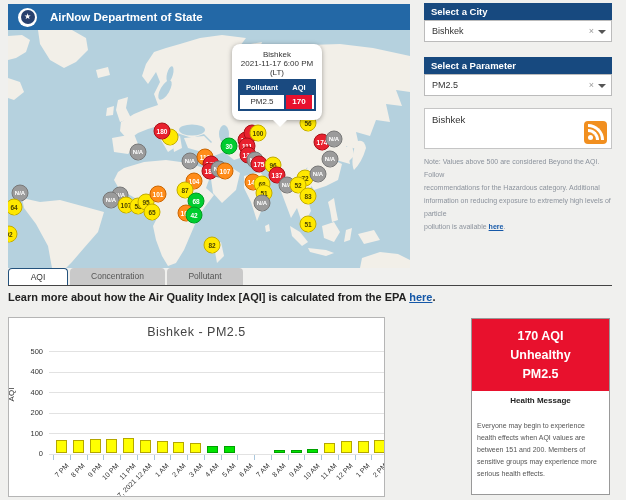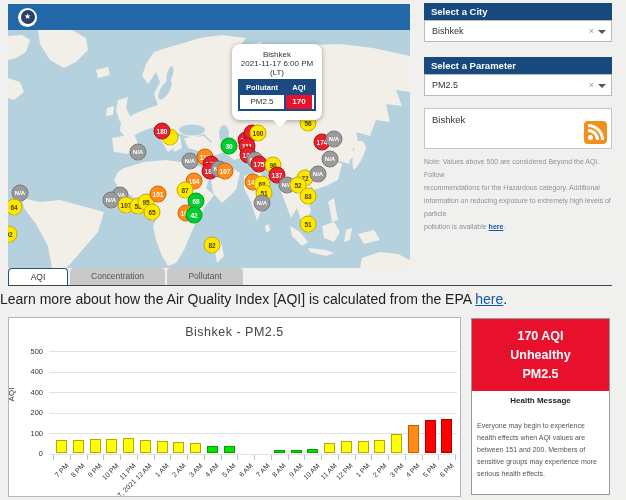--- a/index.html
+++ b/index.html
@@ -46,24 +46,24 @@
   #note span{display:block;}
   #note .inline{display:inline;}
   #note a{color:#1558a8;font-weight:bold;}
   
   #tabs{position:absolute;left:8px;top:268px;height:18px;}
   .tab{position:absolute;top:0;height:17px;line-height:17px;text-align:center;font-size:8.5px;border-radius:4px 4px 0 0;box-sizing:border-box;}
   #tab0{left:0;width:60px;background:#fff;border:1px solid #24527c;border-bottom:none;color:#333;z-index:2;}
   #tab1{left:62px;width:95px;background:#c9c9c9;color:#555;}
   #tab2{left:159px;width:76px;background:#c9c9c9;color:#555;}
   #tabline{position:absolute;left:8px;top:285px;width:604px;height:1px;background:#444;}
-  #learn{position:absolute;left:0;top:291px;font-size:14px;color:#222;}
+  #learn{position:absolute;left:8px;top:291px;font-size:11px;color:#222;font-weight:bold;}
   #learn a{color:#1558a8;}
   
-  #chart{position:absolute;left:8px;top:317px;width:453px;height:180px;background:#fff;border:1px solid #b5b5b5;box-sizing:border-box;overflow:hidden;}
+  #chart{position:absolute;left:8px;top:317px;width:377px;height:180px;background:#fff;border:1px solid #b5b5b5;box-sizing:border-box;overflow:hidden;}
   #chart-title{position:absolute;left:0;width:100%;top:7px;text-align:center;font-size:12.5px;color:#444;letter-spacing:.5px;}
   #ylab{position:absolute;left:-4px;top:72px;font-size:8px;color:#333;transform:rotate(-90deg);}
   .gline{position:absolute;left:40px;width:408px;height:1px;background:#e2e2e2;}
   .ytick{position:absolute;width:26px;text-align:right;font-size:7.5px;color:#333;}
   .xtick{position:absolute;width:1px;height:5px;background:#a9c7dd;}
   .bar{position:absolute;box-sizing:border-box;width:11px;border:1px solid;}
   .b-green{background:#00e400;border-color:#00a000;}
   .b-yellow{background:#ffff00;border-color:#b4a700;}
   .b-orange{background:#ff8c1a;border-color:#c06000;}
   .b-red{background:#ff0000;border-color:#b00000;}
@@ -80,20 +80,21 @@
   #cc-health .t{font-size:8px;font-weight:bold;color:#222;margin:5px 0 15px;}
   #cc-health .b{font-size:7px;color:#555;text-align:left;padding:0 5px;line-height:12px;}
 </style>
 </head>
 <body>
 
 <div id="map-header">
   <div id="seal">
       <div id="seal-inner">★</div>
     </div>
+  <div id="map-title">AirNow Department of State</div>
 </div>
 
 <div id="map">
   <svg width="402" height="238" viewBox="0 0 402 238">
     <g fill="#f2efe8">
       <path d="M30,0 L64,0 L78,8 L80,20 L68,32 L56,38 L42,30 L32,14 Z"></path>
       <path d="M0,6 L14,5 L22,10 L18,22 L8,28 L0,30 Z"></path>
       <path d="M0,48 L12,52 L16,62 L6,70 L0,68 Z"></path>
       <path d="M88,40 L100,37 L102,45 L90,48 Z"></path>
       <path d="M110,70 L120,67 L118,78 L123,88 L112,92 L108,80 Z"></path>

